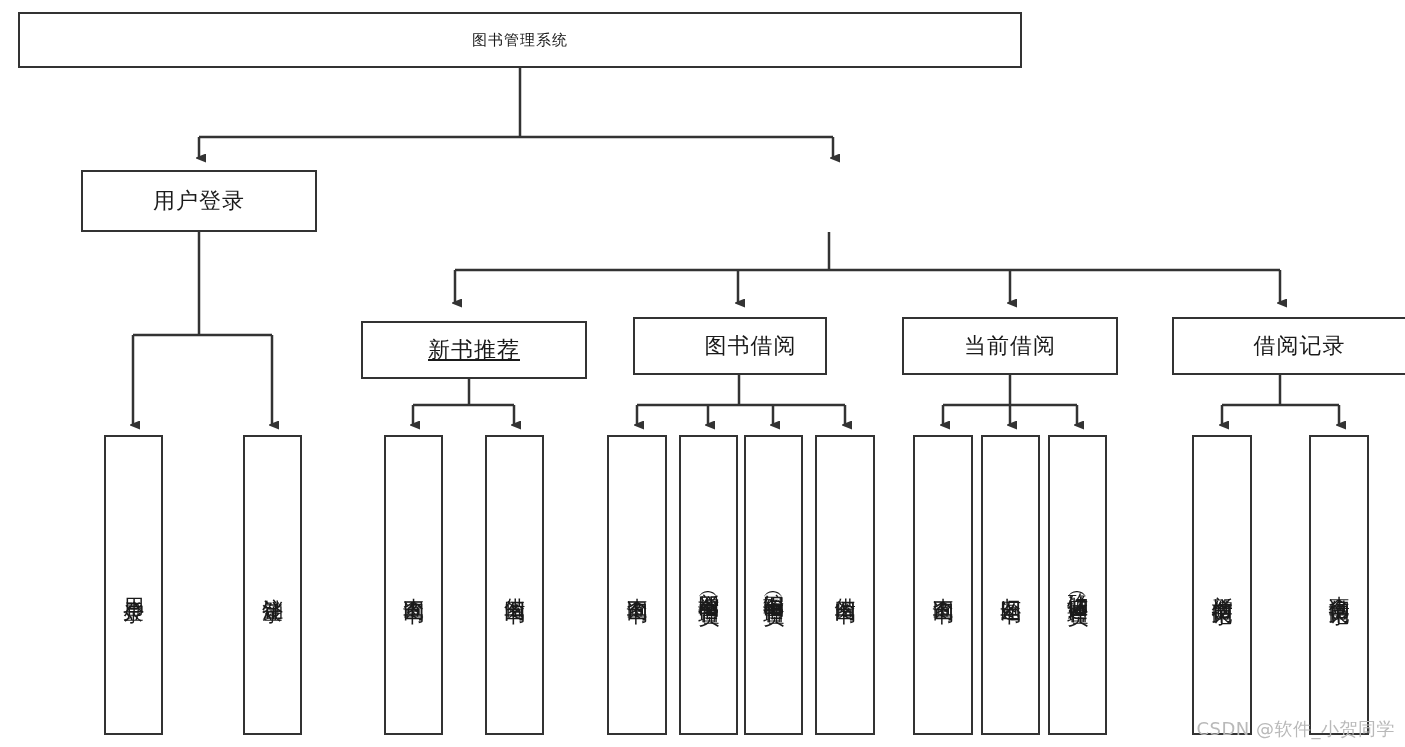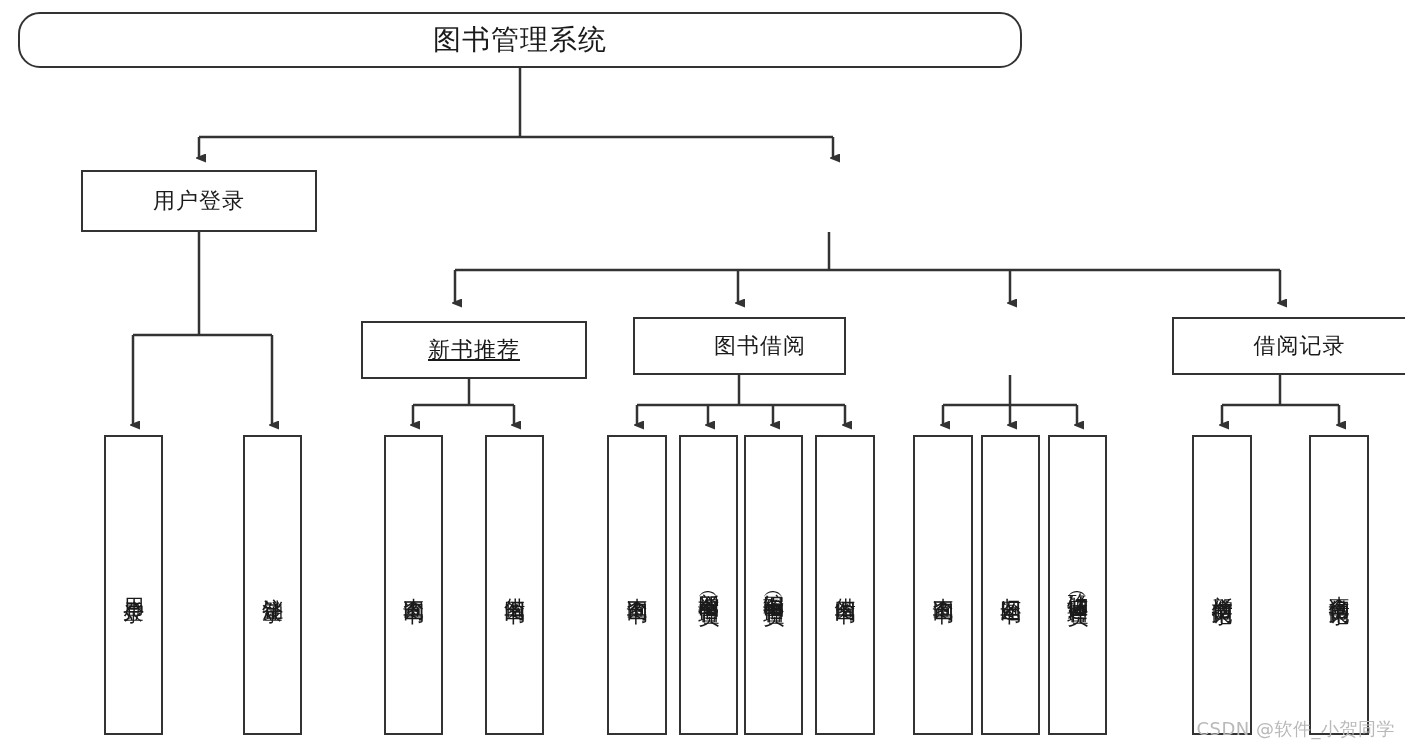--- a/index.html
+++ b/index.html
@@ -48,22 +48,21 @@
     line-height: 1.25;
     letter-spacing: 2px;
     padding: 4px 0;
   }
   .node.vertical .vlabel {
     writing-mode: vertical-rl;
     text-orientation: upright;
     white-space: nowrap;
   }
   .node.root {
-    font-size: 28px;
-    border-radius: 22px;
+    font-size: 15px;
   }
   #watermark {
     position: absolute;
     right: 10px;
     bottom: 6px;
     font-size: 18px;
     color: #b9b9b9;
     letter-spacing: 0.5px;
     white-space: nowrap;
     font-family: "DejaVu Sans", "Liberation Sans", sans-serif;
@@ -141,22 +140,25 @@
     <span>图书管理系统</span>
   </div>
 
   <div class="node horizontal" style="left:81px; top:170px; width:236px; height:62px;">
     <span>用户登录</span>
   </div>
 
   <div class="node horizontal" style="left:361px; top:321px; width:226px; height:58px;text-decoration:underline;">
     <span>新书推荐</span>
   </div>
-  <div class="node horizontal" style="left:633px; top:317px; width:213px; height:58px;padding-left:41px;">
+  <div class="node horizontal" style="left:633px; top:317px; width:194px; height:58px;padding-left:41px;">
     <span>图书借阅</span>
+  </div>
+  <div class="node horizontal" style="left:902px; top:317px; width:216px; height:58px;">
+    <span>当前借阅</span>
   </div>
   <div class="node horizontal" style="left:1172px; top:317px; width:255px; height:58px;">
     <span>借阅记录</span>
   </div>
 
   <div class="node vertical" style="left:104px; top:435px; width:59px; height:300px;">
     <span class="vlabel">用户登录</span>
   </div>
   <div class="node vertical" style="left:243px; top:435px; width:59px; height:300px;">
     <span class="vlabel">注销登录</span>

